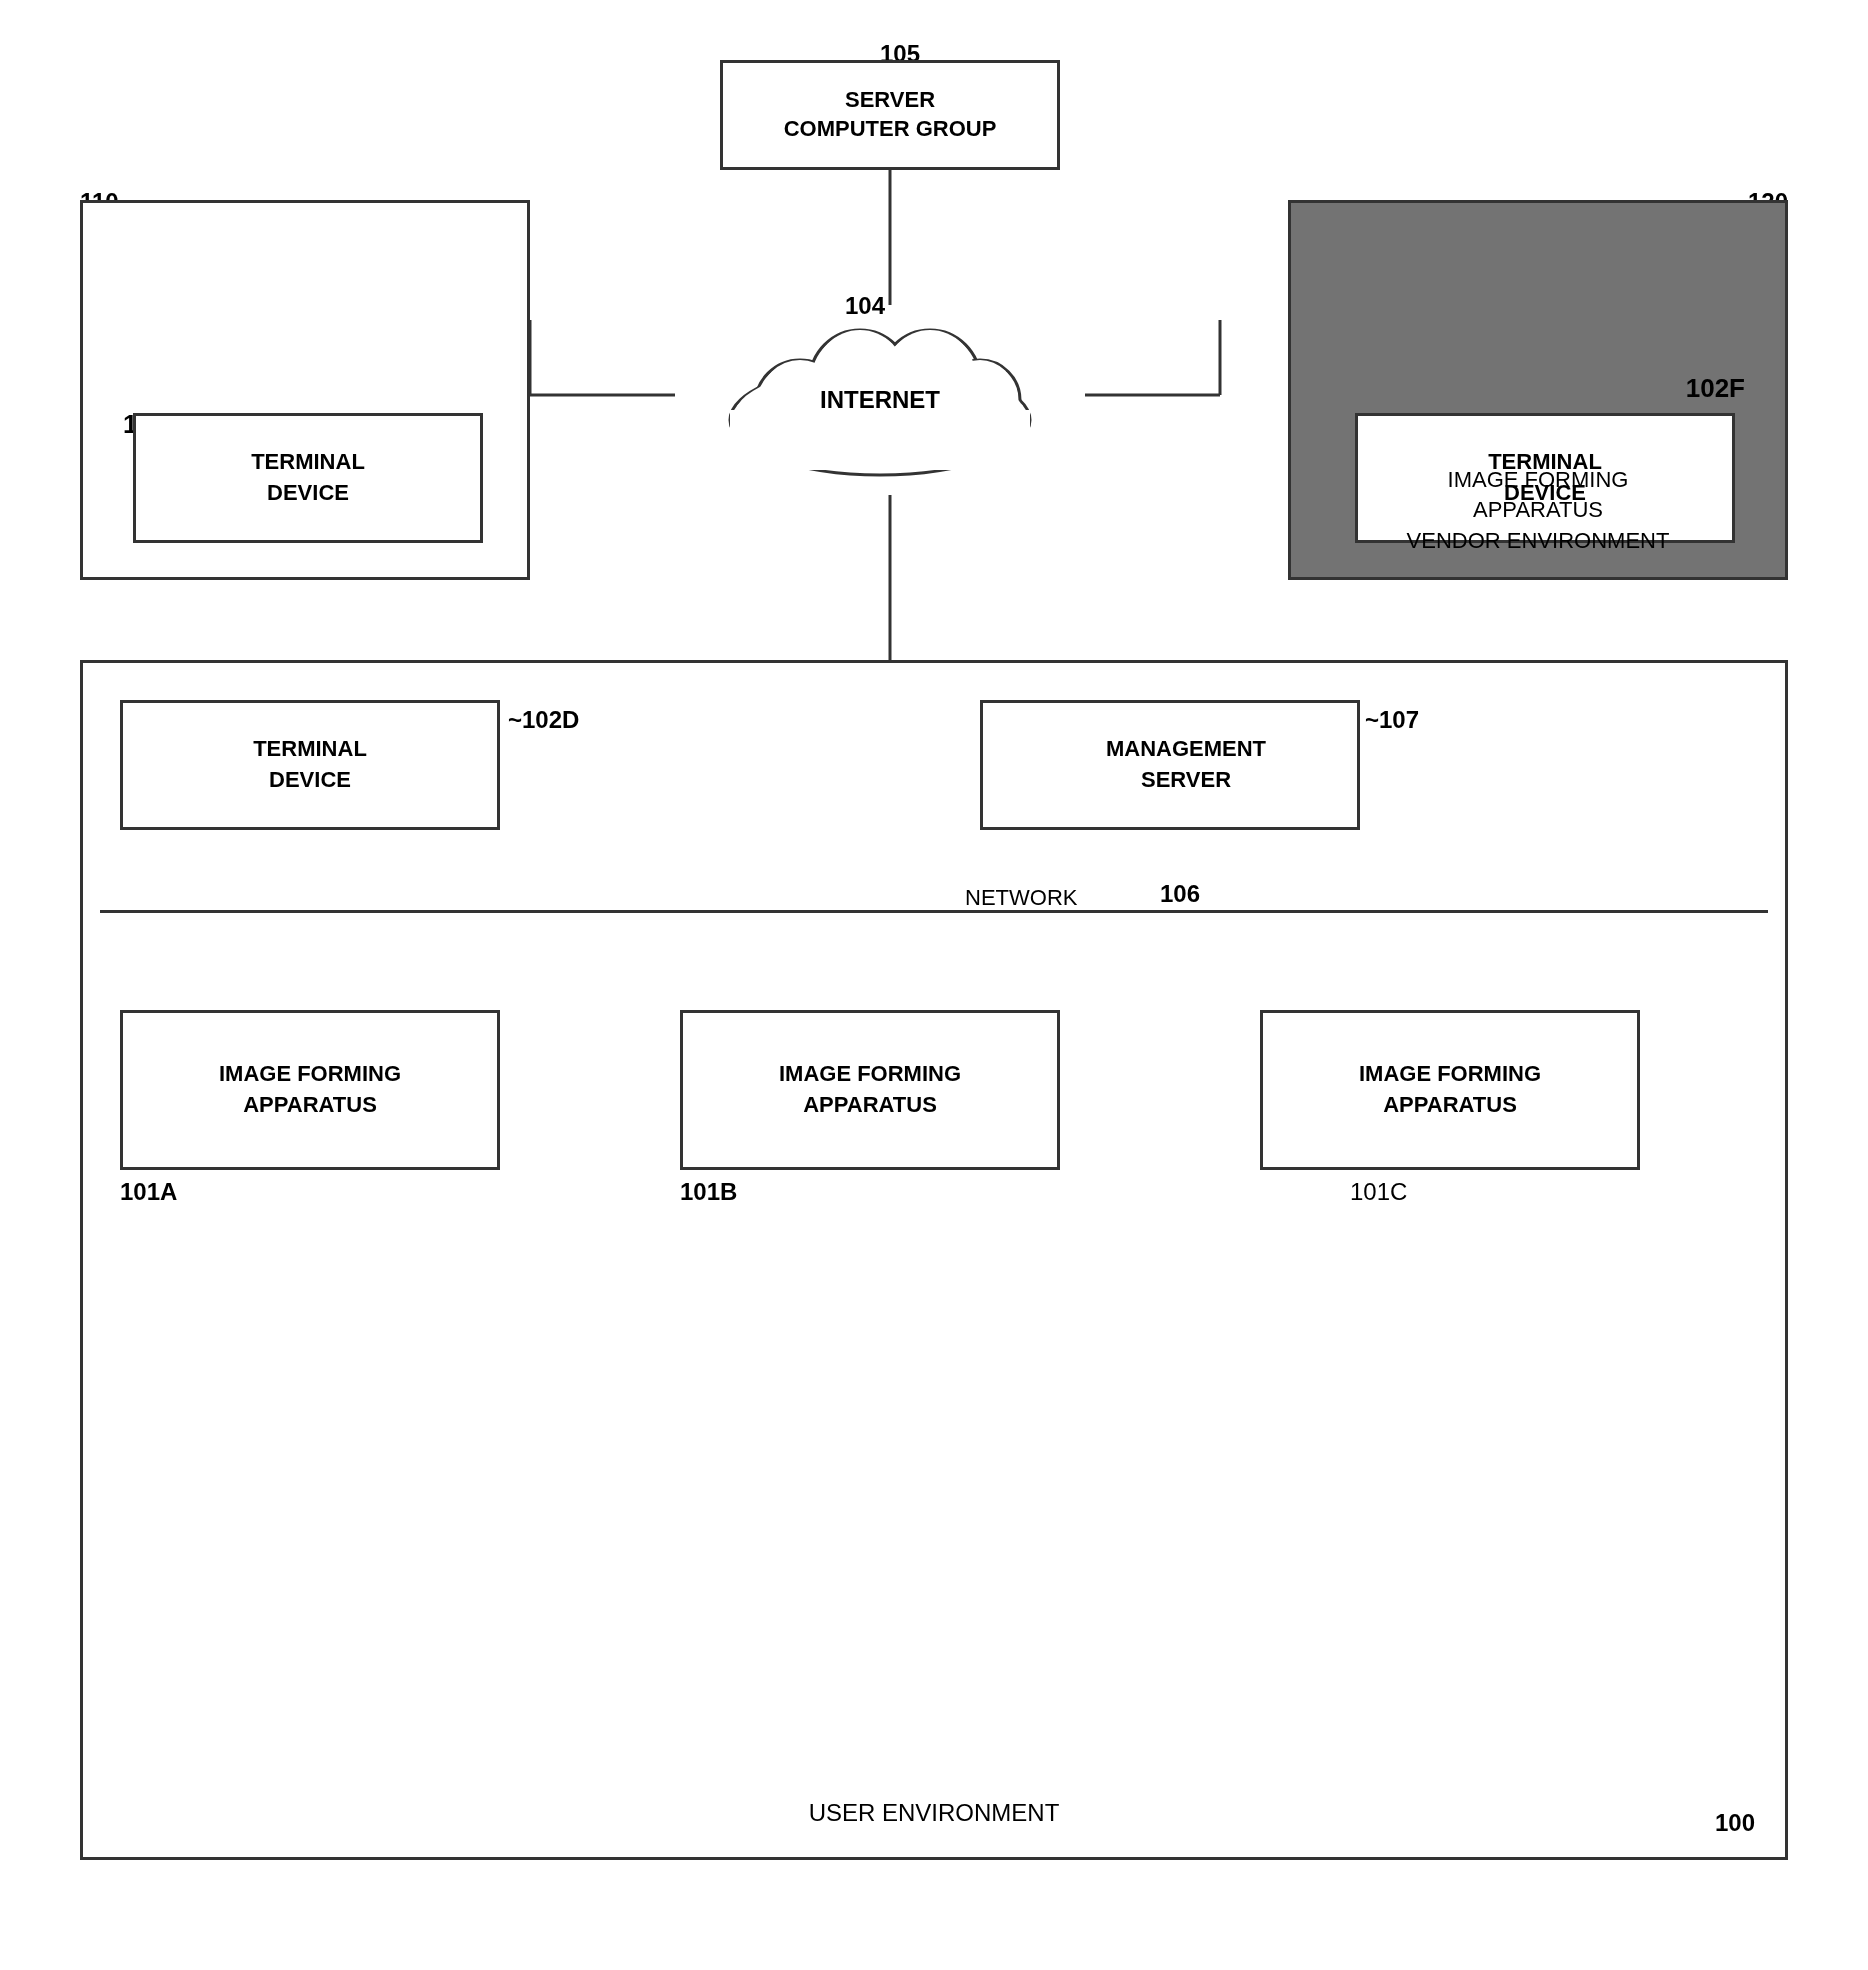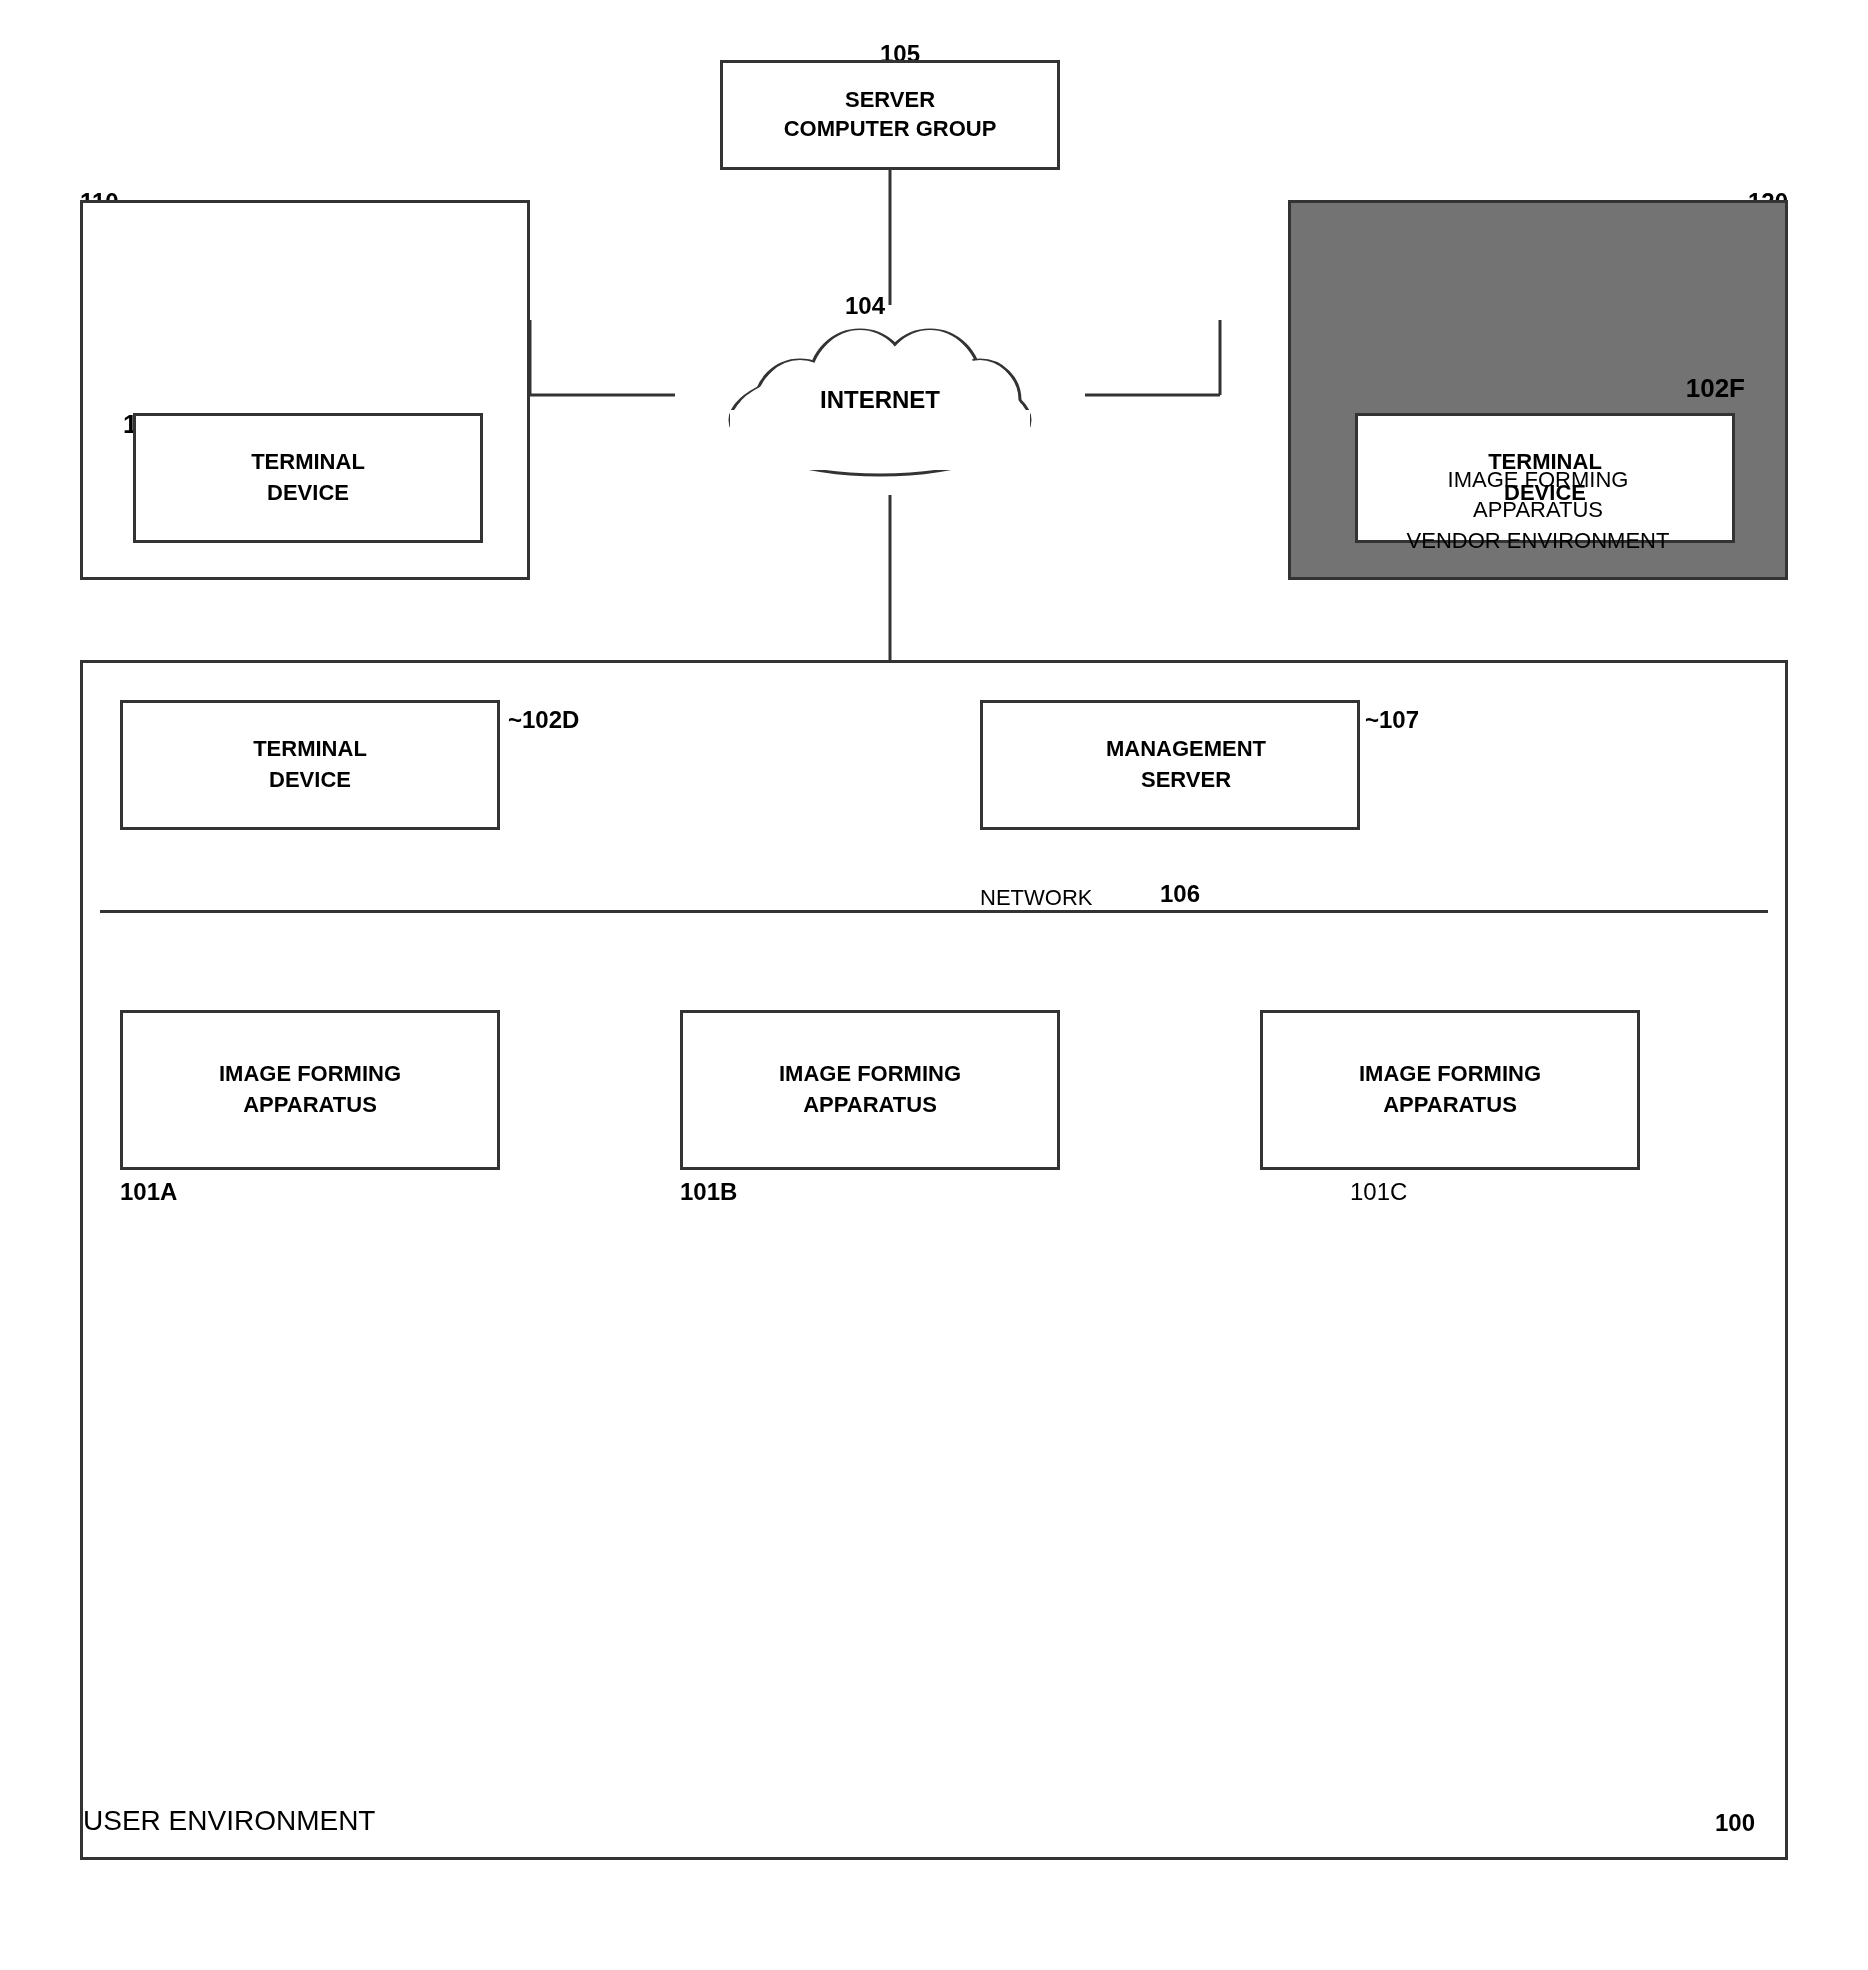--- a/index.html
+++ b/index.html
@@ -187,24 +187,25 @@
       top: 620px;
       left: 20px;
       right: 20px;
       bottom: 60px;
       border: 3px solid #333;
       background: #fff;
     }
 
     .user-env-label {
       position: absolute;
-      bottom: 20px;
+      bottom: 30px;
       left: 0;
       width: 100%;
-      font-size: 28px;
+      text-align: center;
+      font-size: 24px;
     }
 
     .ref-100 {
       position: absolute;
       bottom: 20px;
       right: 30px;
       font-size: 24px;
       font-weight: bold;
     }
 
@@ -262,21 +263,20 @@
       right: 40px;
       height: 3px;
       background: #333;
     }
 
     .network-label {
       position: absolute;
       top: 845px;
       left: 905px;
       font-size: 22px;
-      margin-left: 15px;
     }
 
     .ref-106 {
       position: absolute;
       top: 840px;
       left: 1100px;
       font-size: 24px;
       font-weight: bold;
     }
 

